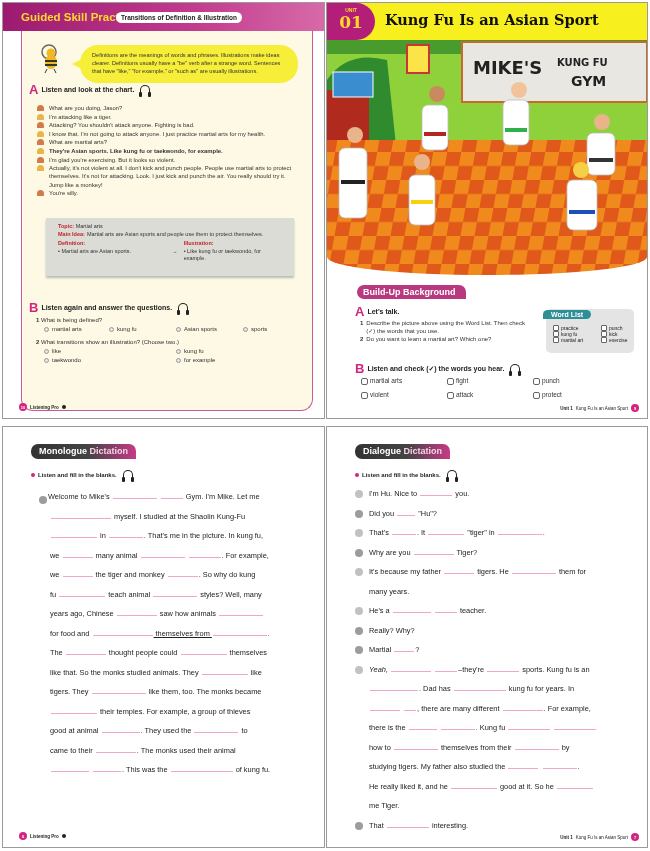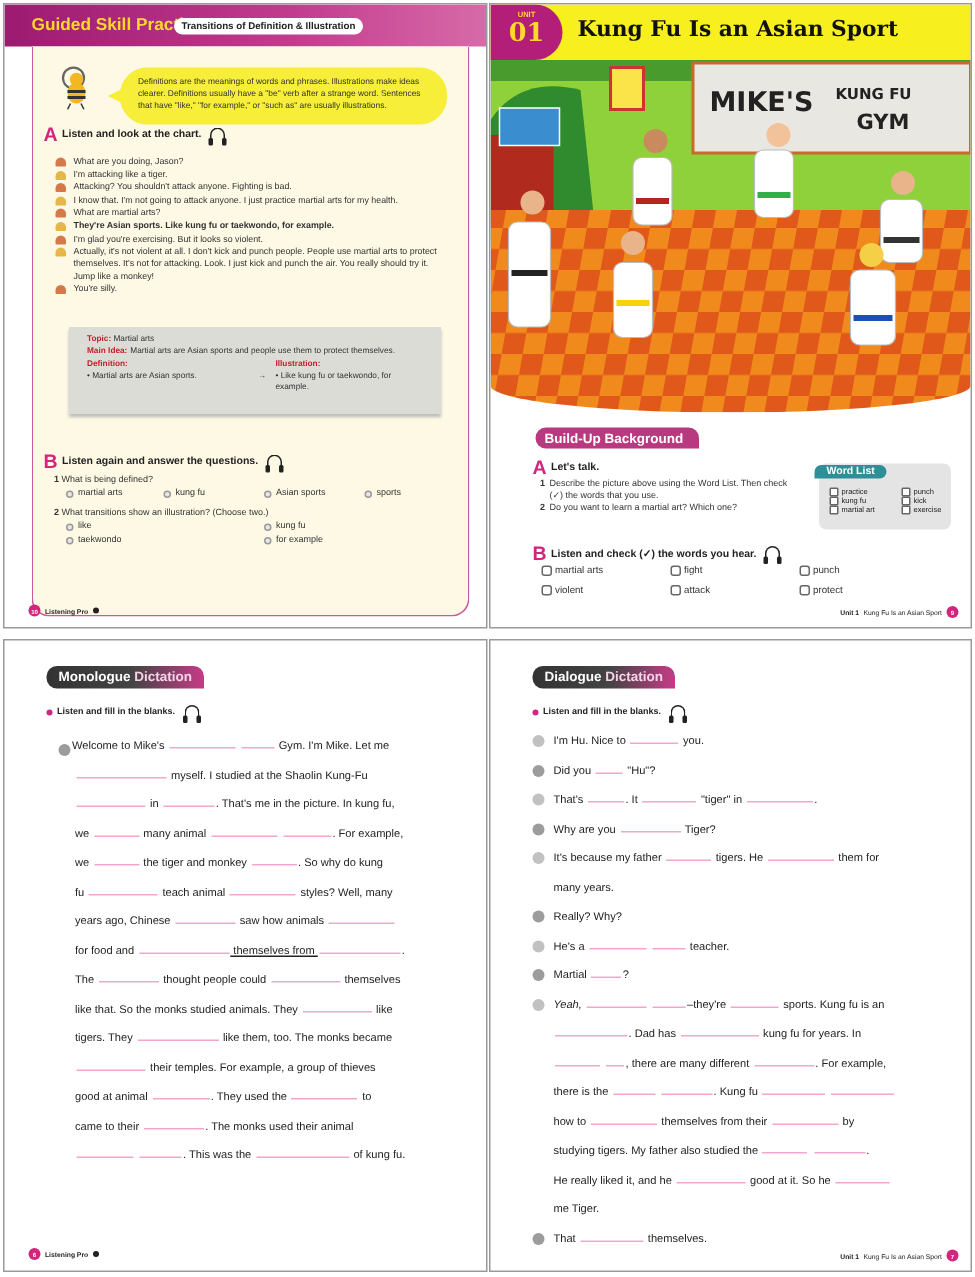--- a/index.html
+++ b/index.html
@@ -407,29 +407,29 @@
         </div>
       </div>
       <div class="dlg-row">
         <span class="spk b"></span>
         <div class="dlg-text">
           <div class="ln"><span style="white-space: pre;">It's because my father </span><span class="blank" style="width: 30px;"></span><span style="white-space: pre;"> tigers. He </span><span class="blank" style="width: 44px;"></span><span style="white-space: pre;"> them for</span></div>
           <div class="ln"><span style="white-space: pre;">many years.</span></div>
         </div>
       </div>
       <div class="dlg-row">
+        <span class="spk b"></span>
+        <div class="dlg-text">
+          <div class="ln"><span style="white-space: pre;">He's a </span><span class="blank" style="width: 38px;"></span><span style="white-space: pre;"> </span><span class="blank" style="width: 22px;"></span><span style="white-space: pre;"> teacher.</span></div>
+        </div>
+      </div>
+      <div class="dlg-row">
         <span class="spk a"></span>
         <div class="dlg-text">
           <div class="ln"><span style="white-space: pre;">Really? Why?</span></div>
-        </div>
-      </div>
-      <div class="dlg-row">
-        <span class="spk b"></span>
-        <div class="dlg-text">
-          <div class="ln"><span style="white-space: pre;">He's a </span><span class="blank" style="width: 38px;"></span><span style="white-space: pre;"> </span><span class="blank" style="width: 22px;"></span><span style="white-space: pre;"> teacher.</span></div>
         </div>
       </div>
       <div class="dlg-row">
         <span class="spk a"></span>
         <div class="dlg-text">
           <div class="ln"><span style="white-space: pre;">Martial </span><span class="blank" style="width: 20px;"></span><span style="white-space: pre;">?</span></div>
         </div>
       </div>
       <div class="dlg-row">
         <span class="spk b"></span>
@@ -440,21 +440,21 @@
           <div class="ln"><span style="white-space: pre;">there is the </span><span class="blank" style="width: 28px;"></span><span style="white-space: pre;"> </span><span class="blank" style="width: 34px;"></span><span style="white-space: pre;">. Kung fu </span><span class="blank" style="width: 42px;"></span><span style="white-space: pre;"> </span><span class="blank" style="width: 42px;"></span></div>
           <div class="ln"><span style="white-space: pre;">how to </span><span class="blank" style="width: 44px;"></span><span style="white-space: pre;"> themselves from their </span><span class="blank" style="width: 44px;"></span><span style="white-space: pre;"> by</span></div>
           <div class="ln"><span style="white-space: pre;">studying tigers. My father also studied the </span><span class="blank" style="width: 30px;"></span><span style="white-space: pre;"> </span><span class="blank" style="width: 34px;"></span><span style="white-space: pre;">.</span></div>
           <div class="ln"><span style="white-space: pre;">He really liked it, and he </span><span class="blank" style="width: 46px;"></span><span style="white-space: pre;"> good at it. So he </span><span class="blank" style="width: 36px;"></span></div>
           <div class="ln"><span style="white-space: pre;">me Tiger.</span></div>
         </div>
       </div>
       <div class="dlg-row">
         <span class="spk a"></span>
         <div class="dlg-text">
-          <div class="ln"><span style="white-space: pre;">That </span><span class="blank" style="width: 42px;"></span><span style="white-space: pre;"> themselves.</span></div>
+          <div class="ln"><span style="white-space: pre;">That </span><span class="blank" style="width: 42px;"></span><span style="white-space: pre;"> interesting.</span></div>
         </div>
       </div>
     </div>
   <div class="footer-r">
     <span>Unit 1</span>
     <span style="font-weight:normal">Kung Fu Is an Asian Sport</span>
     <span class="pgnum">7</span>
   </div>
 </div>
 

